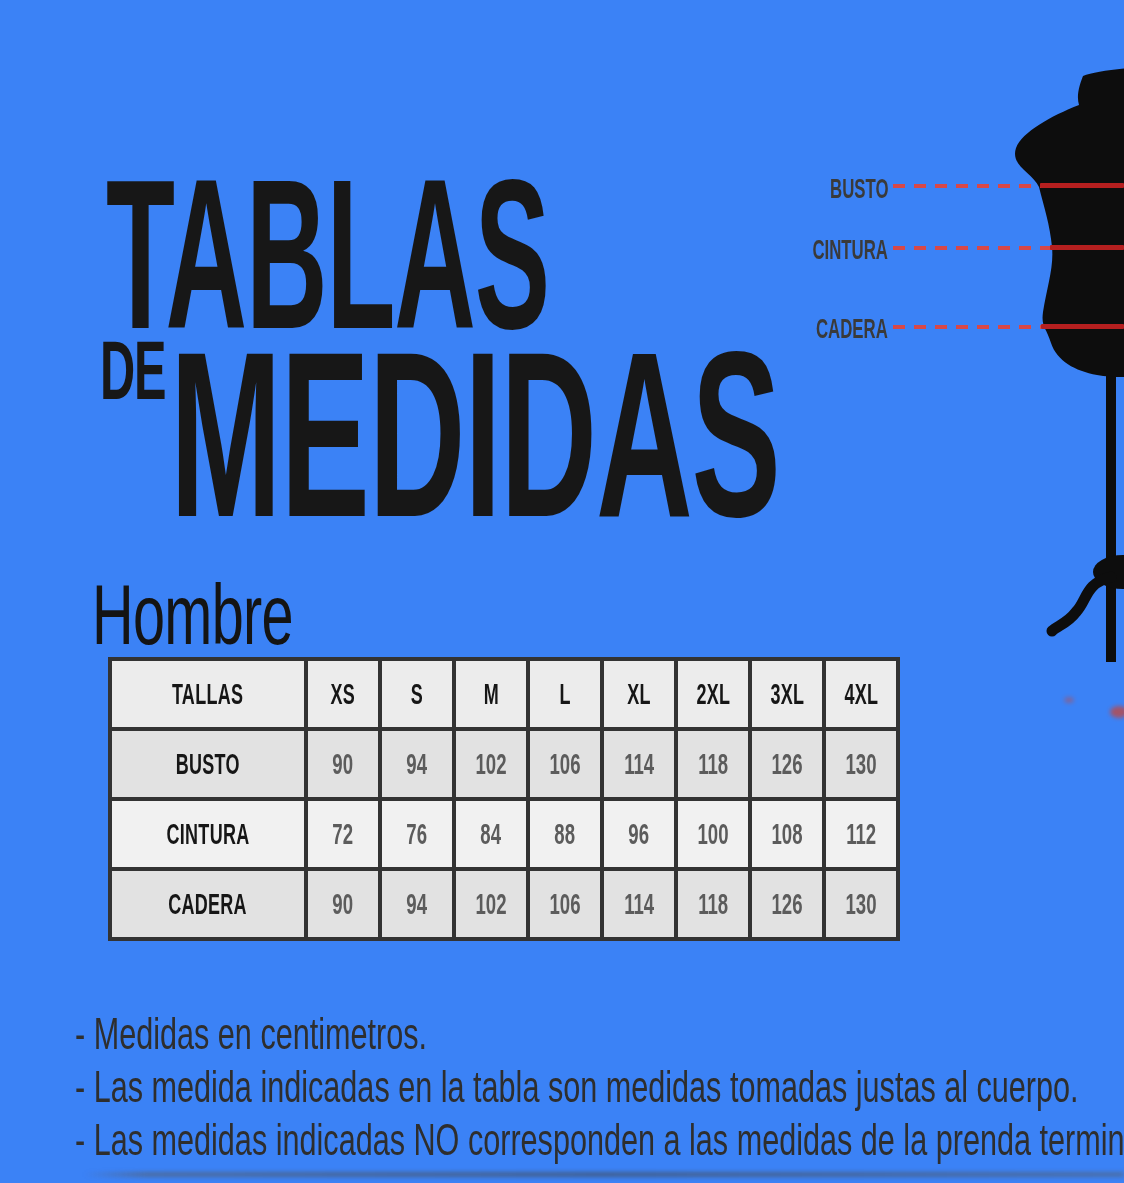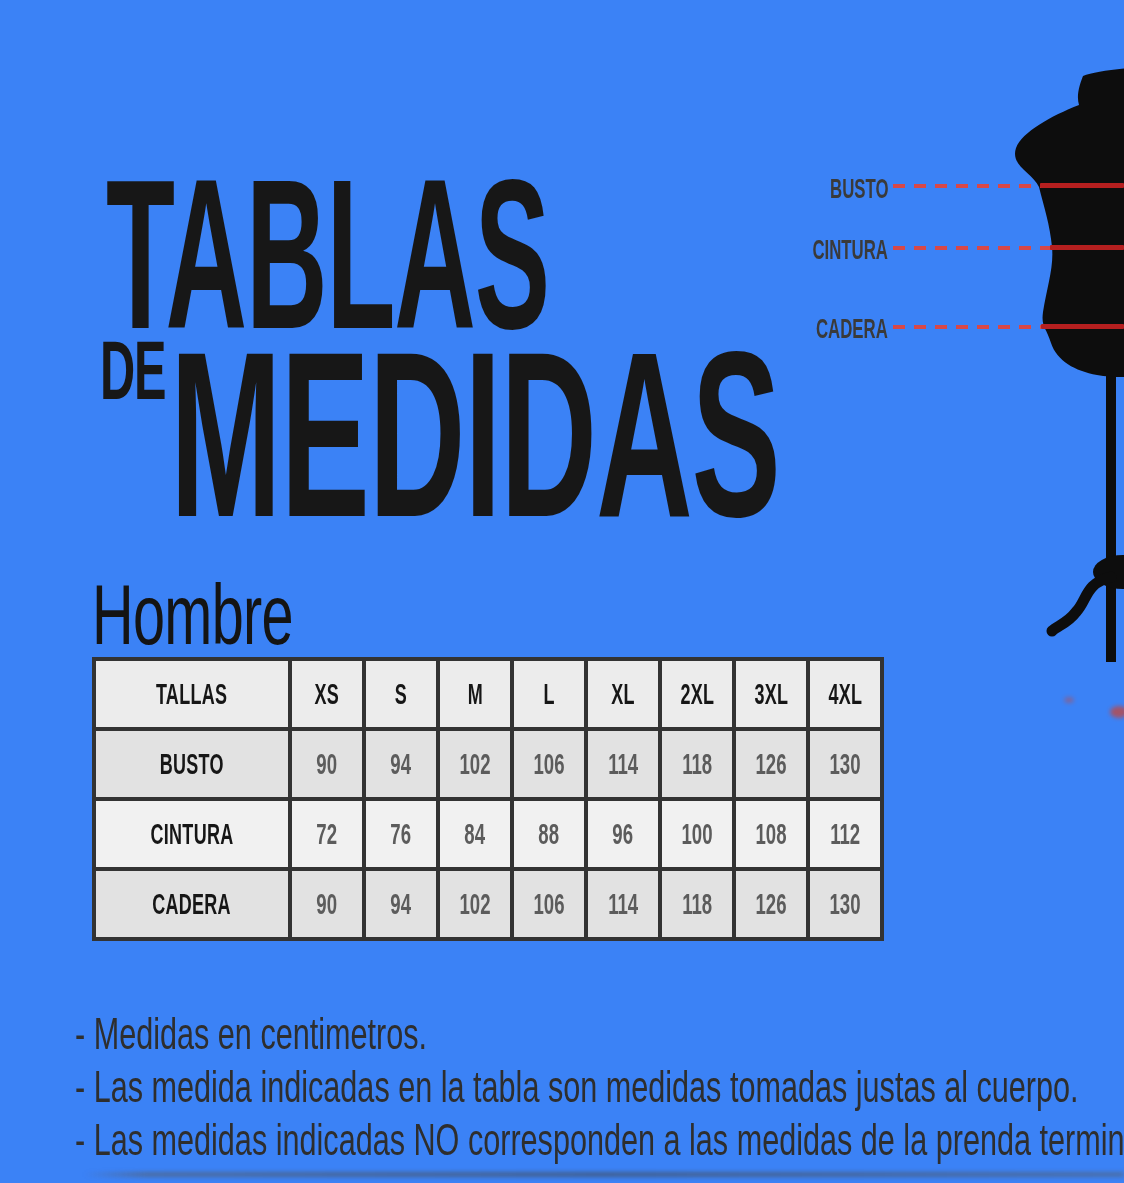--- a/index.html
+++ b/index.html
@@ -19,21 +19,21 @@
   #title-medidas{left:170px;top:317px;font-size:235px;transform:scaleX(0.57);}
 
   
   #heading-hombre{
     left:92px;top:571px;font-size:86px;font-weight:400;color:#141414;
     transform:scaleX(0.67);transform-origin:left top;letter-spacing:-1px;
   }
 
   
   .size-table{
-    position:absolute;left:92px;top:657px;width:790px;height:264px;
+    position:absolute;left:108px;top:657px;width:790px;height:264px;
     border-collapse:collapse;table-layout:fixed;
   }
   .size-table th,.size-table td{
     border:4px solid #333333;text-align:center;vertical-align:middle;
     padding:0;height:66px;
   }
   .size-table col.c-label{width:196px;}
   .size-table col.c-size{width:74px;}
   .size-table .hdr-row th{background:#ececec;}
   .size-table tr.row-dark th,.size-table tr.row-dark td{background:#e2e2e2;}

